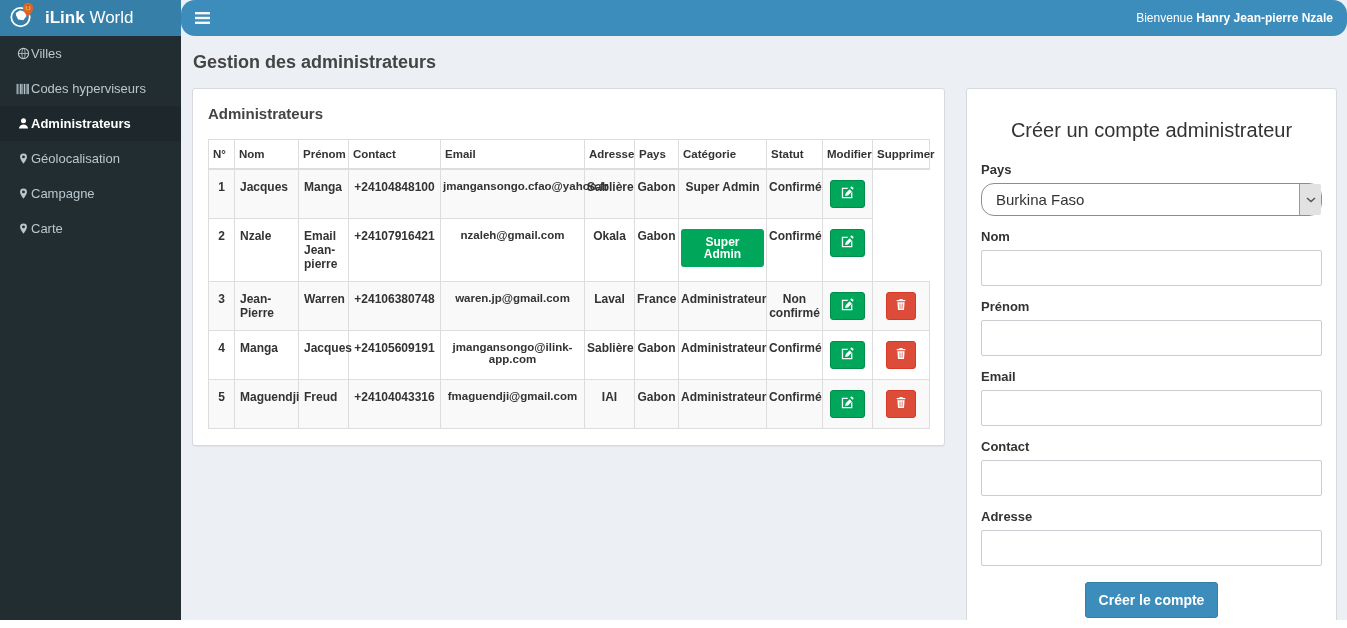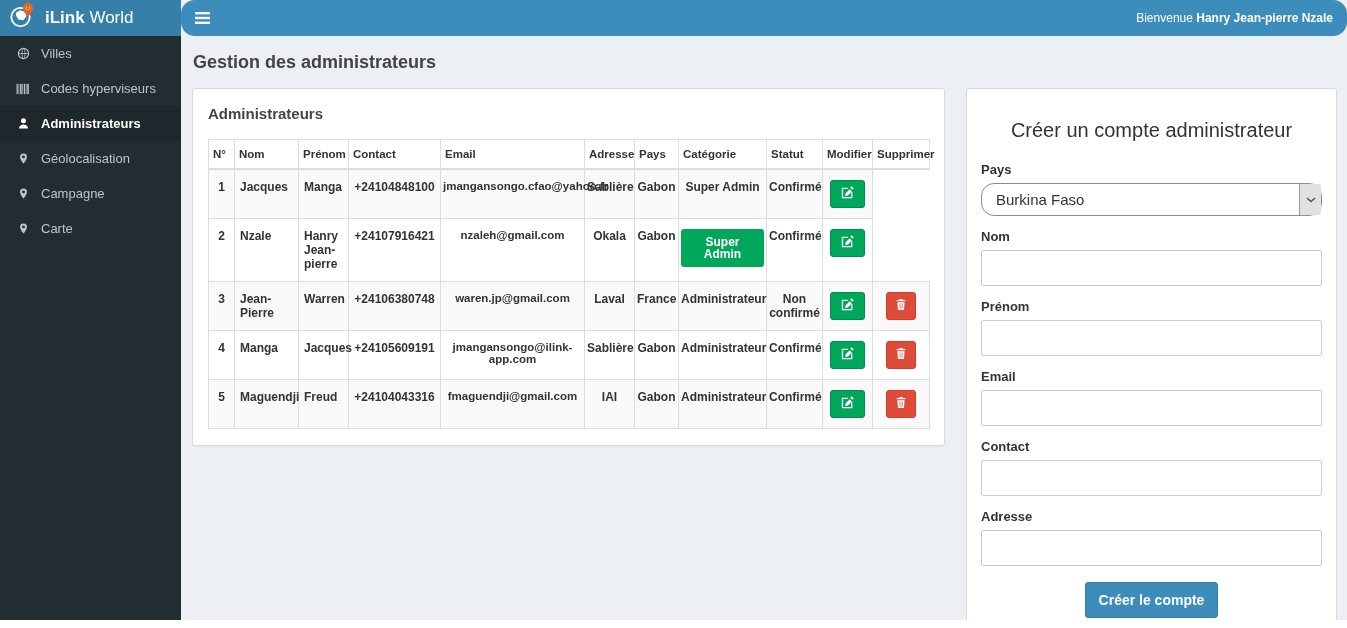--- a/index.html
+++ b/index.html
@@ -21,21 +21,21 @@
   }
   .hamburger { cursor:pointer; display:flex; align-items:center; padding:4px 2px; }
   .welcome { font-size:12px; }
   .welcome b { font-weight:bold; }
   
   .sidebar {
     position:absolute; left:0; top:36px; width:181px; height:584px;
     background:#222d32;
   }
   .side-item {
-    display:flex; align-items:center; gap:11px; height:35px; padding-left:16px;
+    display:flex; align-items:center; gap:1px; height:35px; padding-left:16px;
     color:#b8c7ce; font-size:13px; cursor:pointer;
   }
   .side-item.active { background:#1e282c; color:#fff; font-weight:bold; }
   .side-icon { width:14px; display:flex; justify-content:center; }
   .side-icon svg { display:block; }
   
   .main {
     position:absolute; top:36px; left:181px; width:1166px; height:584px;
     padding:6px 10px 0 11px; background:#ecf0f5;
   }
@@ -248,21 +248,21 @@
                     <span><svg width="13" height="13" viewBox="0 0 16 16">
                         <path fill="currentColor" d="M15.1 2.2L13.8.9a1.1 1.1 0 0 0-1.5 0l-1 1 2.8 2.8 1-1a1.1 1.1 0 0 0 0-1.5zM5.8 8.9l-.7 3.5 3.5-.7 4.8-4.8L10.6 4 5.8 8.9z"></path>
                         <path fill="currentColor" d="M12.4 13.4H2.6V3.6h5L9.1 2H1v13h13V6.9l-1.6 1.6v4.9z"></path>
                       </svg></span>
                   </button></td>
                 <td class="empty"></td>
               </tr>
               <tr class="">
                 <td>2</td>
                 <td class="left">Nzale</td>
-                <td class="left">Hanry Jean-pierre</td>
+                <td class="left">Email Jean-pierre</td>
                 <td>+24107916421</td>
                 <td class="email">nzaleh@gmail.com</td>
                 <td>Okala</td>
                 <td>Gabon</td>
                 <td><span class="badge-success">Super Admin</span></td>
                 <td>Confirmé</td>
                 <td><button class="btn-edit">
                     <span><svg width="13" height="13" viewBox="0 0 16 16">
                         <path fill="currentColor" d="M15.1 2.2L13.8.9a1.1 1.1 0 0 0-1.5 0l-1 1 2.8 2.8 1-1a1.1 1.1 0 0 0 0-1.5zM5.8 8.9l-.7 3.5 3.5-.7 4.8-4.8L10.6 4 5.8 8.9z"></path>
                         <path fill="currentColor" d="M12.4 13.4H2.6V3.6h5L9.1 2H1v13h13V6.9l-1.6 1.6v4.9z"></path>

